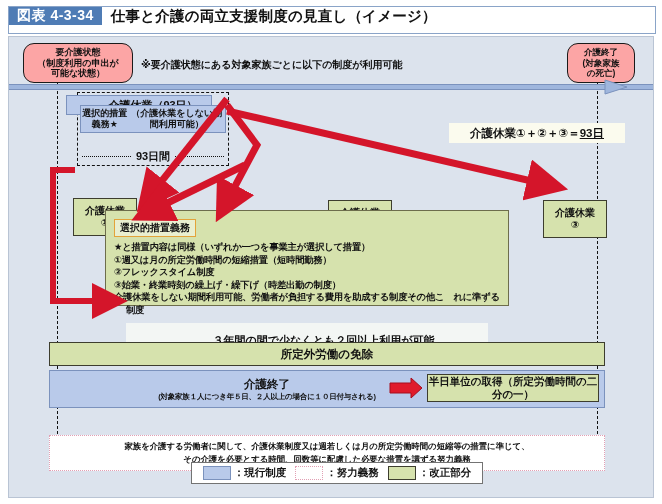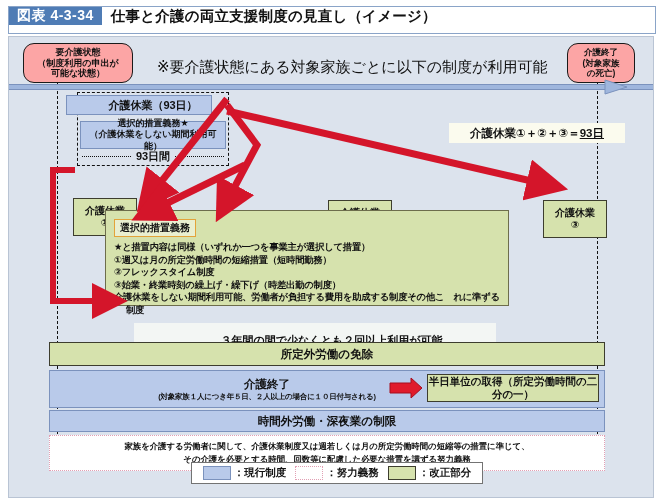--- a/index.html
+++ b/index.html
@@ -38,21 +38,21 @@
   .abs{position:absolute;box-sizing:border-box;}
 
   
   .callout{
     background:#fca5a5;border:1.6px solid #1a1a1a;border-radius:11px;
     text-align:center;font-size:9px;font-weight:bold;color:#111;
     line-height:1.22;display:flex;align-items:center;justify-content:center;
     padding:2px 3px;
   }
 
-  .note{font-size:15px;color:#111;font-weight:normal;margin-left:16px;}
+  .note{font-size:10px;color:#111;font-weight:bold;}
 
   
   .blue{
     background:#b9caea;border:1px solid #7b92bd;
     display:flex;align-items:center;justify-content:center;
     font-size:11px;color:#111;font-weight:bold;text-align:center;
   }
   .blue-row{
     background:#b9caea;border:1px solid #7b92bd;
     display:flex;align-items:center;justify-content:center;
@@ -164,21 +164,21 @@
     <div class="abs" style="left:0px;top:47px;width:644px;height:6px;background:#9fb6dd;border-top:1px solid #7b92bd;border-bottom:1px solid #7b92bd;"></div>
 
     <svg class="ov" viewBox="0 0 644 460">
       <polygon points="596,43 618,50 596,57" fill="#9fb6dd" stroke="#7b92bd" stroke-width="1"></polygon>
     </svg>
 
     <div class="abs dashbox" style="left:68px;top:55px;width:152px;height:74px;"></div>
 
     <div class="abs blue" style="left:57px;top:58px;width:146px;height:20px;padding-left:28px;">介護休業（93日）</div>
 
-    <div class="abs blue" style="left:71px;top:84px;width:146px;height:28px;flex-direction:column;font-size:9px;line-height:1.25;">
+    <div class="abs blue" style="left:71px;top:68px;width:146px;height:28px;flex-direction:row;font-size:9px;line-height:1.25;">
       <div>選択的措置義務★</div>
       <div>（介護休業をしない期間利用可能）</div>
     </div>
 
     <div class="abs days93" style="left:73px;top:111px;width:142px;height:16px;">
       <span class="ln"></span>
       <span class="tx">93日間</span>
       <span class="ln"></span>
     </div>
 
@@ -206,38 +206,37 @@
       <span class="panel-tag">選択的措置義務</span>
       <ul>
         <li>★と措置内容は同様（いずれか一つを事業主が選択して措置）</li>
         <li>①週又は月の所定労働時間の短縮措置（短時間勤務）</li>
         <li>②フレックスタイム制度</li>
         <li>③始業・終業時刻の繰上げ・繰下げ（時差出勤の制度）</li>
         <li class="ind">介護休業をしない期間利用可能、労働者が負担する費用を助成する制度その他こ　れに準ずる制度</li>
       </ul>
     </div>
 
-    <div class="abs whiteband" style="left:125px;top:286px;width:362px;height:34px;padding-left:33px;">３年間の間で少なくとも２回以上利用が可能</div>
+    <div class="abs whiteband" style="left:117px;top:286px;width:362px;height:34px;padding-left:33px;">３年間の間で少なくとも２回以上利用が可能</div>
 
     <div class="abs green-wide" style="left:40px;top:305px;width:556px;height:24px;">所定外労働の免除</div>
 
     <div class="abs blue-row" style="left:40px;top:333px;width:556px;height:38px;flex-direction:column;justify-content:center;">
       <div style="transform:translateX(-60px);">介護終了</div>
       <div class="blue-sub" style="transform:translateX(-60px);">(対象家族１人につき年５日、２人以上の場合に１０日付与される)</div>
     </div>
 
     <svg class="ov" viewBox="0 0 644 460">
       <g>
         <polygon points="381,346 402,346 402,341 413,351 402,361 402,356 381,356" fill="#e01b2c" stroke="#a50f1e" stroke-width="1"></polygon>
       </g>
     </svg>
 
     <div class="abs green" style="left:418px;top:337px;width:172px;height:28px;font-size:10.5px;">半日単位の取得（所定労働時間の二分の一）</div>
 
-    <div class="abs blue-row" style="left:40px;top:373px;width:556px;height:22px;">時間外労働・深夜業の制限</div>
 
     <div class="abs pinkbox" style="left:40px;top:398px;width:556px;height:36px;flex-direction:column;">
       <div>家族を介護する労働者に関して、介護休業制度又は週若しくは月の所定労働時間の短縮等の措置に準じて、</div>
       <div>その介護を必要とする時間、回数等に配慮した必要な措置を講ずる努力義務</div>
     </div>
 
     <div class="abs legend" style="left:182px;top:425px;width:292px;height:22px;">
       <span class="lg-item">
         <span class="sw sw-blue"></span>
         <span>：現行制度</span>

